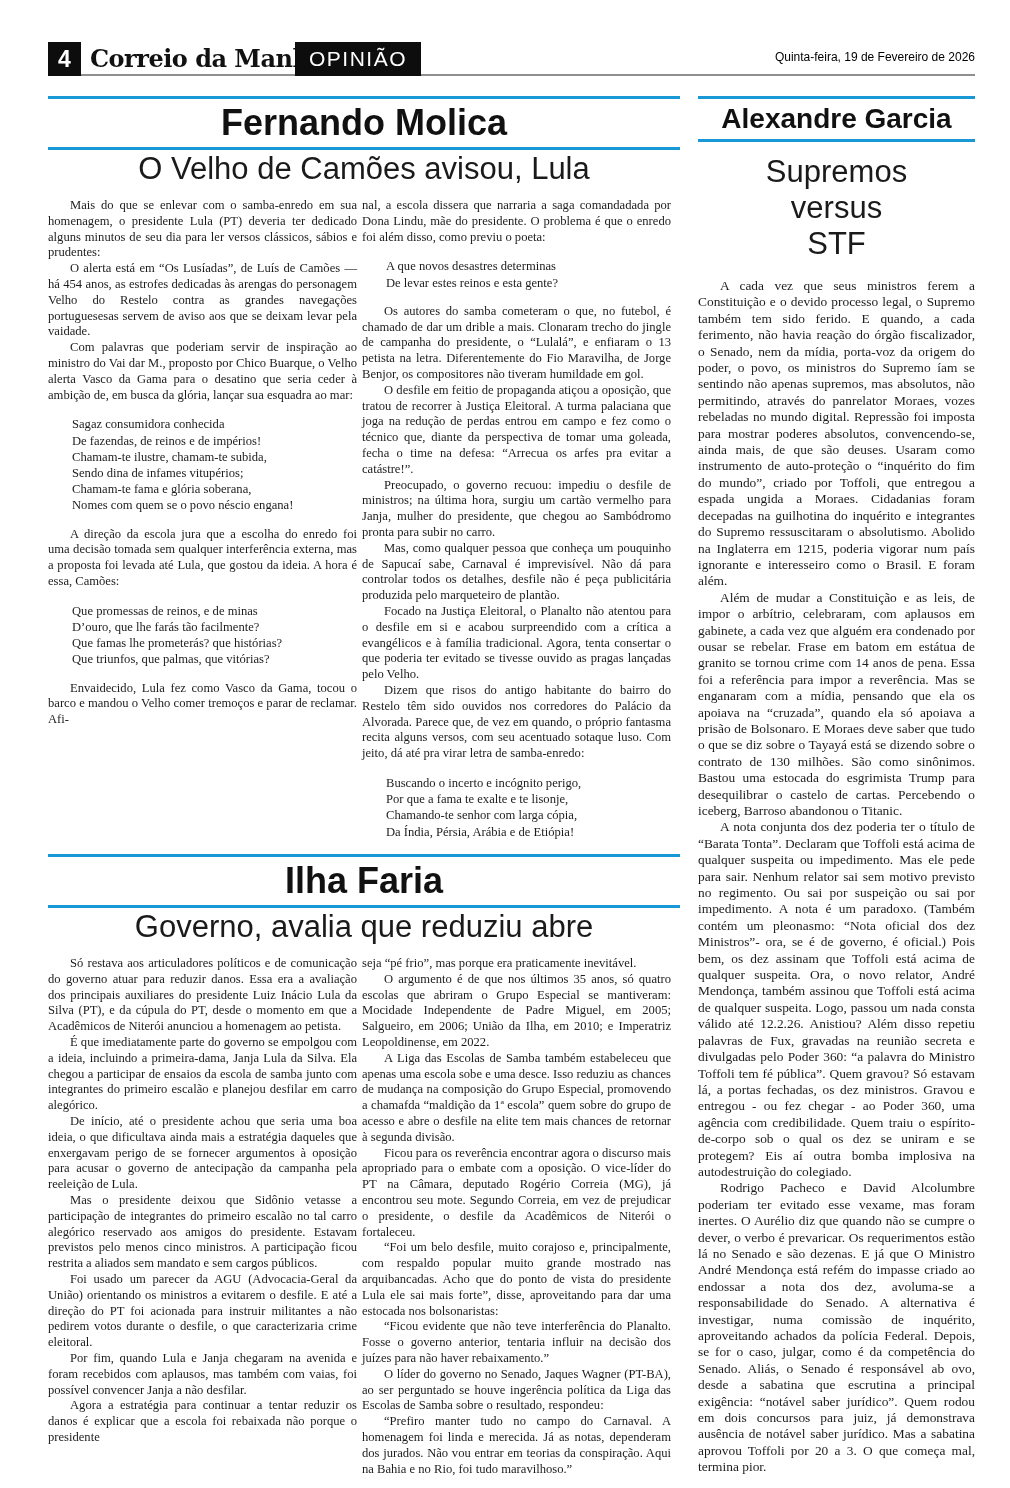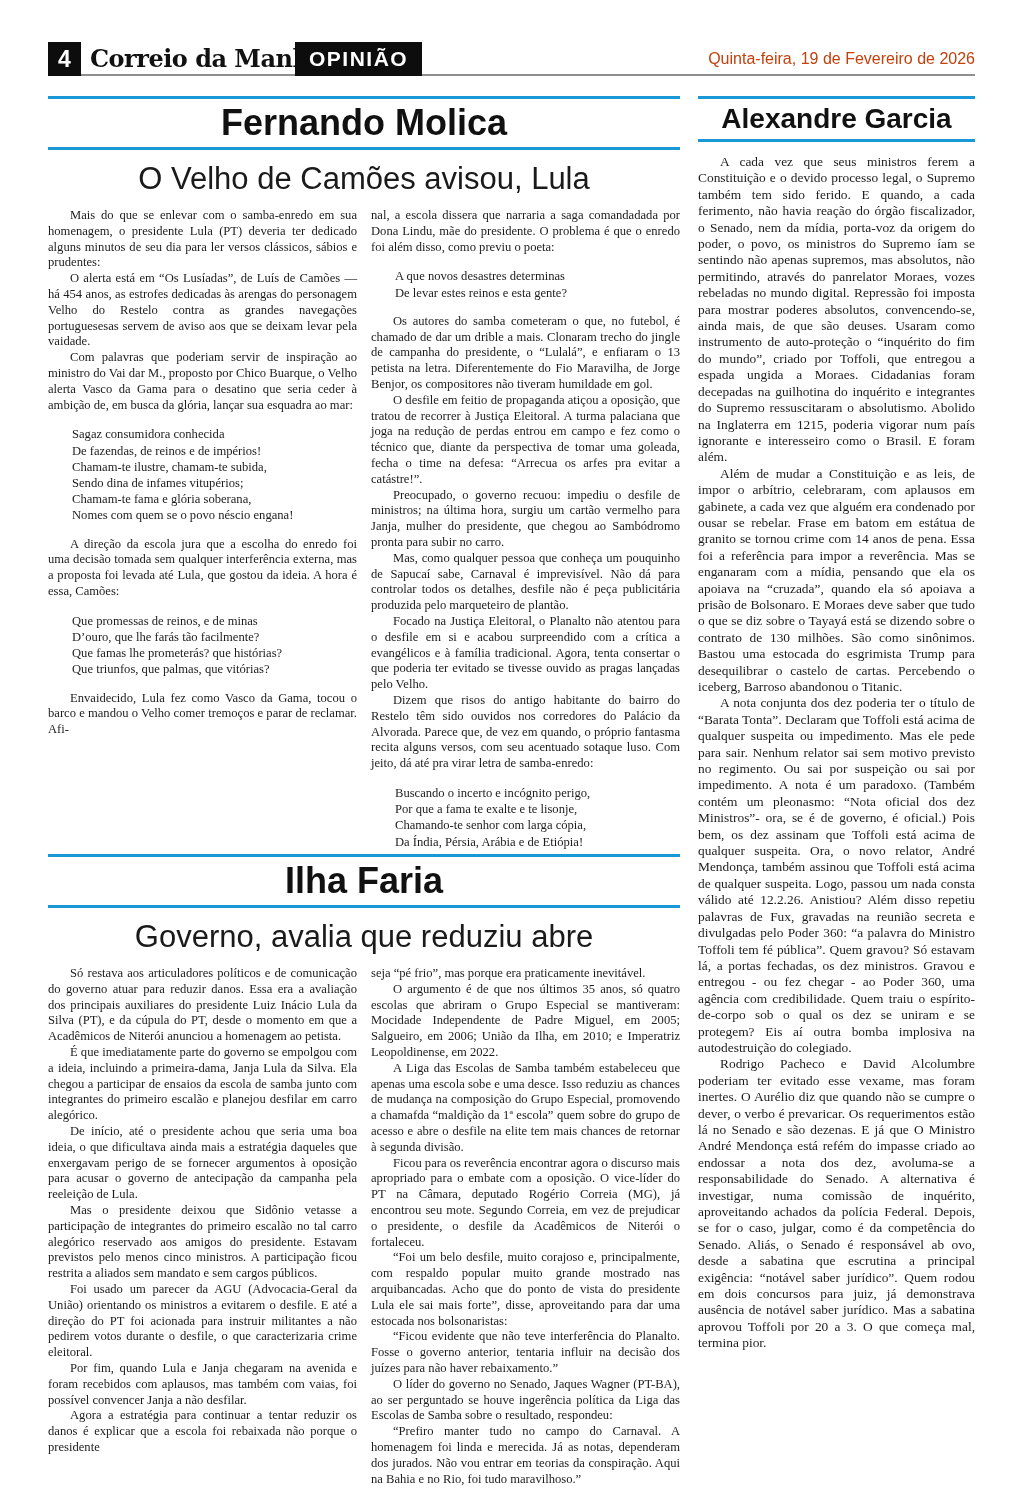--- a/index.html
+++ b/index.html
@@ -19,46 +19,46 @@
     font-weight:bold; font-size:23px; display:flex; align-items:center; justify-content:center;
   }
   .masthead {
     position:absolute; left:42px; top:4px;
     font-family:"DejaVu Serif", serif; font-weight:bold; font-size:24px; color:#111;
     letter-spacing:-0.5px; white-space:nowrap;
   }
   .seclabel {
     position:absolute; left:247px; top:2px; height:34px; padding:0 14px;
     background:#0d0d0d; color:#fff; font-family:"Liberation Sans",sans-serif;
-    font-weight:bold; font-size:21px; letter-spacing:1.5px;
+    font-weight:normal; font-size:21px; letter-spacing:1.5px;
     display:flex; align-items:center;
   }
   .dateline {
     position:absolute; right:0; top:10px; font-family:"Liberation Sans",sans-serif;
-    font-size:16px; color:#c2410c; white-space:nowrap;
+    font-size:12px; color:#000000; white-space:nowrap;
   }
   
   .rule { height:3px; background:var(--accent,#1899d6); }
   .byline {
     font-family:"Liberation Sans",sans-serif; font-weight:bold; color:#111;
     text-align:center; margin:3px 0;
   }
   .headline {
     font-family:"Liberation Sans",sans-serif; font-weight:normal; color:#1a1a1a;
     text-align:center;
   }
   #molica { position:absolute; left:48px; top:96px;  width:632px; }
   #faria  { position:absolute; left:48px; top:854px; width:632px; }
   #garcia { position:absolute; left:698px; top:96px; width:277px; }
   #molica .byline, #faria .byline { font-size:36px; line-height:42px; }
-  #molica .headline, #faria .headline { font-size:31px; line-height:38px; margin:10px 0 10px 0; }
+  #molica .headline, #faria .headline { font-size:31px; line-height:38px; margin:0 0 10px 0; }
   #garcia .byline { font-size:28px; line-height:38px; margin:1px 0; }
   #garcia .headline { font-size:31px; line-height:36px; margin:12px 0 16px 0; white-space:pre-line; }
   
-  .cols { display:flex; gap:14px; }
+  .cols { display:flex; gap:5px; }
   .col { width:309px; }
   .body { font-size:12.6px; line-height:15.8px; text-align:justify; }
   #garcia .body { font-size:13.4px; line-height:16.4px;margin-top:12px; }
   .body p { margin:0; text-indent:22px; }
   .body p.pc { text-indent:0; }
   .body p.v {
     text-indent:0; text-align:left; margin:13px 0 13px 24px; line-height:16.2px;
   }
 </style>
 </head>
@@ -127,20 +127,23 @@
           <p class="p">O líder do governo no Senado, Jaques Wagner (PT-BA), ao ser perguntado se houve ingerência política da Liga das Escolas de Samba sobre o resultado, respondeu:</p>
           <p class="p">“Prefiro manter tudo no campo do Carnaval. A homenagem foi linda e merecida. Já as notas, dependeram dos jurados. Não vou entrar em teorias da conspiração. Aqui na Bahia e no Rio, foi tudo maravilhoso.”</p>
         </div>
     </div>
   </div>
 
   <div id="garcia">
     <div class="rule"></div>
     <div class="byline">Alexandre Garcia</div>
     <div class="rule"></div>
+    <div class="headline">Supremos
+versus
+STF</div>
     <div class="body">
         <p class="p">A cada vez que seus ministros ferem a Constituição e o devido processo legal, o Supremo também tem sido ferido. E quando, a cada ferimento, não havia reação do órgão fiscalizador, o Senado, nem da mídia, porta-voz da origem do poder, o povo, os ministros do Supremo íam se sentindo não apenas supremos, mas absolutos, não permitindo, através do panrelator Moraes, vozes rebeladas no mundo digital. Repressão foi imposta para mostrar poderes absolutos, convencendo-se, ainda mais, de que são deuses. Usaram como instrumento de auto-proteção o “inquérito do fim do mundo”, criado por Toffoli, que entregou a espada ungida a Moraes. Cidadanias foram decepadas na guilhotina do inquérito e integrantes do Supremo ressuscitaram o absolutismo. Abolido na Inglaterra em 1215, poderia vigorar num país ignorante e interesseiro como o Brasil. E foram além.</p>
         <p class="p">Além de mudar a Constituição e as leis, de impor o arbítrio, celebraram, com aplausos em gabinete, a cada vez que alguém era condenado por ousar se rebelar. Frase em batom em estátua de granito se tornou crime com 14 anos de pena. Essa foi a referência para impor a reverência. Mas se enganaram com a mídia, pensando que ela os apoiava na “cruzada”, quando ela só apoiava a prisão de Bolsonaro. E Moraes deve saber que tudo o que se diz sobre o Tayayá está se dizendo sobre o contrato de 130 milhões. São como sinônimos. Bastou uma estocada do esgrimista Trump para desequilibrar o castelo de cartas. Percebendo o iceberg, Barroso abandonou o Titanic.</p>
         <p class="p">A nota conjunta dos dez poderia ter o título de “Barata Tonta”. Declaram que Toffoli está acima de qualquer suspeita ou impedimento. Mas ele pede para sair. Nenhum relator sai sem motivo previsto no regimento. Ou sai por suspeição ou sai por impedimento. A nota é um paradoxo. (Também contém um pleonasmo: “Nota oficial dos dez Ministros”- ora, se é de governo, é oficial.) Pois bem, os dez assinam que Toffoli está acima de qualquer suspeita. Ora, o novo relator, André Mendonça, também assinou que Toffoli está acima de qualquer suspeita. Logo, passou um nada consta válido até 12.2.26. Anistiou? Além disso repetiu palavras de Fux, gravadas na reunião secreta e divulgadas pelo Poder 360: “a palavra do Ministro Toffoli tem fé pública”. Quem gravou? Só estavam lá, a portas fechadas, os dez ministros. Gravou e entregou - ou fez chegar - ao Poder 360, uma agência com credibilidade. Quem traiu o espírito-de-corpo sob o qual os dez se uniram e se protegem? Eis aí outra bomba implosiva na autodestruição do colegiado.</p>
         <p class="p">Rodrigo Pacheco e David Alcolumbre poderiam ter evitado esse vexame, mas foram inertes. O Aurélio diz que quando não se cumpre o dever, o verbo é prevaricar. Os requerimentos estão lá no Senado e são dezenas. E já que O Ministro André Mendonça está refém do impasse criado ao endossar a nota dos dez, avoluma-se a responsabilidade do Senado. A alternativa é investigar, numa comissão de inquérito, aproveitando achados da polícia Federal. Depois, se for o caso, julgar, como é da competência do Senado. Aliás, o Senado é responsável ab ovo, desde a sabatina que escrutina a principal exigência: “notável saber jurídico”. Quem rodou em dois concursos para juiz, já demonstrava ausência de notável saber jurídico. Mas a sabatina aprovou Toffoli por 20 a 3. O que começa mal, termina pior.</p>
       </div>
   </div>
 
 </div>
 

